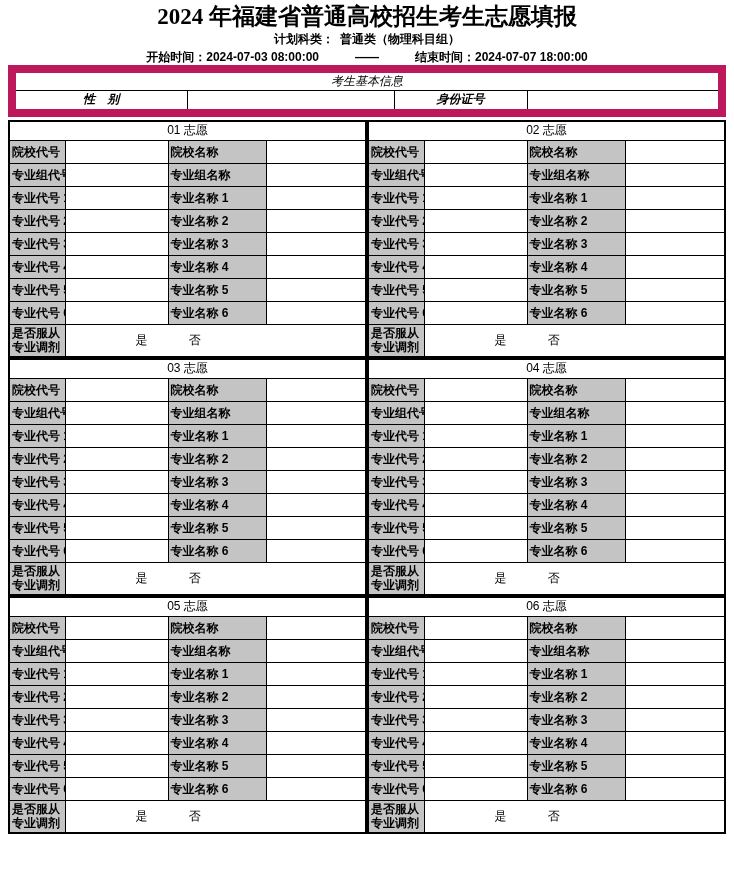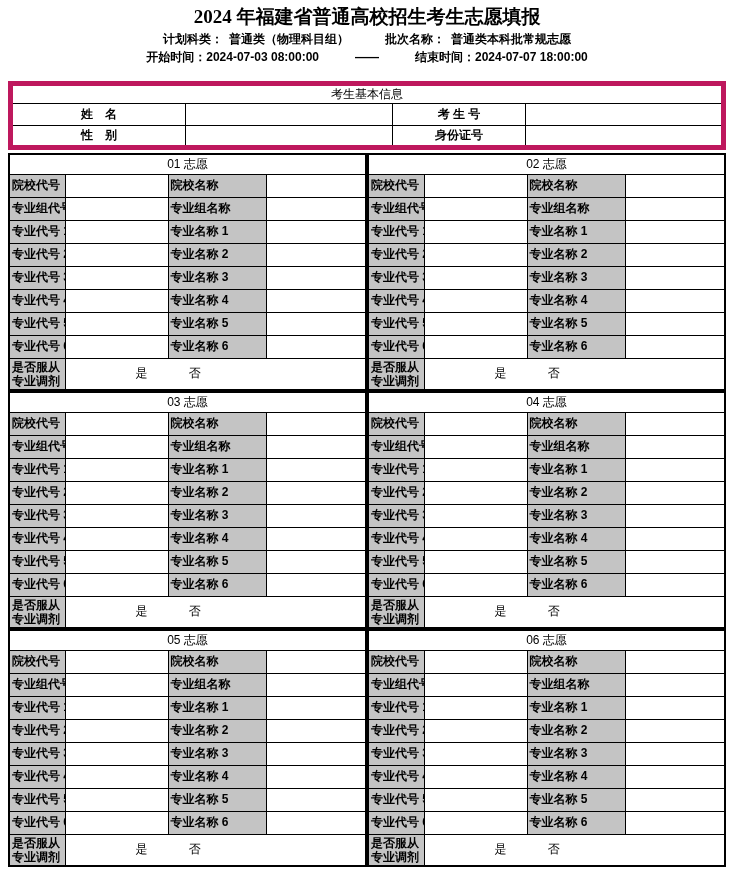--- a/index.html
+++ b/index.html
@@ -7,32 +7,32 @@
   body {
     width: 734px; height: 885px; overflow: hidden;
     color: #000;
     font-family: "Liberation Sans", "DejaVu Sans", sans-serif;
   }
   .page { padding: 4px 8px 0 8px; }
 
   
   .doc-title {
     font-family: "Liberation Serif", "DejaVu Serif", serif;
-    font-weight: 700; font-size: 19px; text-align: center; line-height: 25px;
+    font-weight: 700; font-size: 23px; text-align: center; line-height: 25px;
   }
   .meta-row {
     display: flex; justify-content: center; gap: 36px;
     font-size: 12px; font-weight: 700; margin-top: 3px; line-height: 15px;
   }
   .meta-pair .lab { margin-right: 6px; margin-top: 16px; }
 
   
   table { border-collapse: collapse; width: 100%; table-layout: fixed; }
 
-  .basic-info { border: 5px solid #be185d; margin-top: 16px; }
+  .basic-info { border: 8px solid #be185d; margin-top: 0; font-style: italic; }
   .basic-info td { border: 1px solid #000; font-size: 12px; padding: 0 4px; }
   .bi-title  { text-align: center; height: 20px; }
   .bi-label  { font-weight: 700; text-align: center; height: 22px; }
   .bi-value  { height: 22px; }
   .bi-subjects { height: 24px; }
 
   
   .blocks { display: grid; grid-template-columns: 1fr 1fr; margin-top: 3px; }
   .vblock { border: 2px solid #000; padding-left: 32px; }
   .vblock td { border: 1px solid #000; font-size: 12px; white-space: nowrap; overflow: hidden; }
@@ -48,23 +48,20 @@
 <body style="--label-bg: #c4c4c4;">
 
 <div class="page">
 
   <div class="doc-title">2024 年福建省普通高校招生考生志愿填报</div>
 
   <div class="meta-row">
     <span class="meta-pair">
       <span class="lab">计划科类：</span><span>普通类（物理科目组）</span>
     </span>
-    <span class="meta-pair">
-      <span class="lab">批次名称：</span><span>普通类本科批常规志愿</span>
-    </span>
   </div>
 
   <div class="meta-row">
     <span class="meta-pair">
       <span>开始时间：</span><span>2024-07-03 08:00:00</span>
     </span>
     <span>——</span>
     <span class="meta-pair">
       <span>结束时间：</span><span>2024-07-07 18:00:00</span>
     </span>
@@ -75,26 +72,20 @@
         <col style="width:175px">
         <col style="width:207px">
         <col style="width:133px">
         <col>
       </colgroup>
     <tbody>
         <tr>
       <td colspan="4" class="bi-title">考生基本信息</td>
     </tr>
     <tr>
-      <td class="bi-label">姓　名</td>
-      <td class="bi-value"></td>
-      <td class="bi-label">考 生 号</td>
-      <td class="bi-value"></td>
-    </tr>
-    <tr>
       <td class="bi-label">性　别</td>
       <td class="bi-value"></td>
       <td class="bi-label">身份证号</td>
       <td class="bi-value"></td>
     </tr>
   </tbody>
     </table>
 
   <div class="blocks">
   <table class="vblock">

